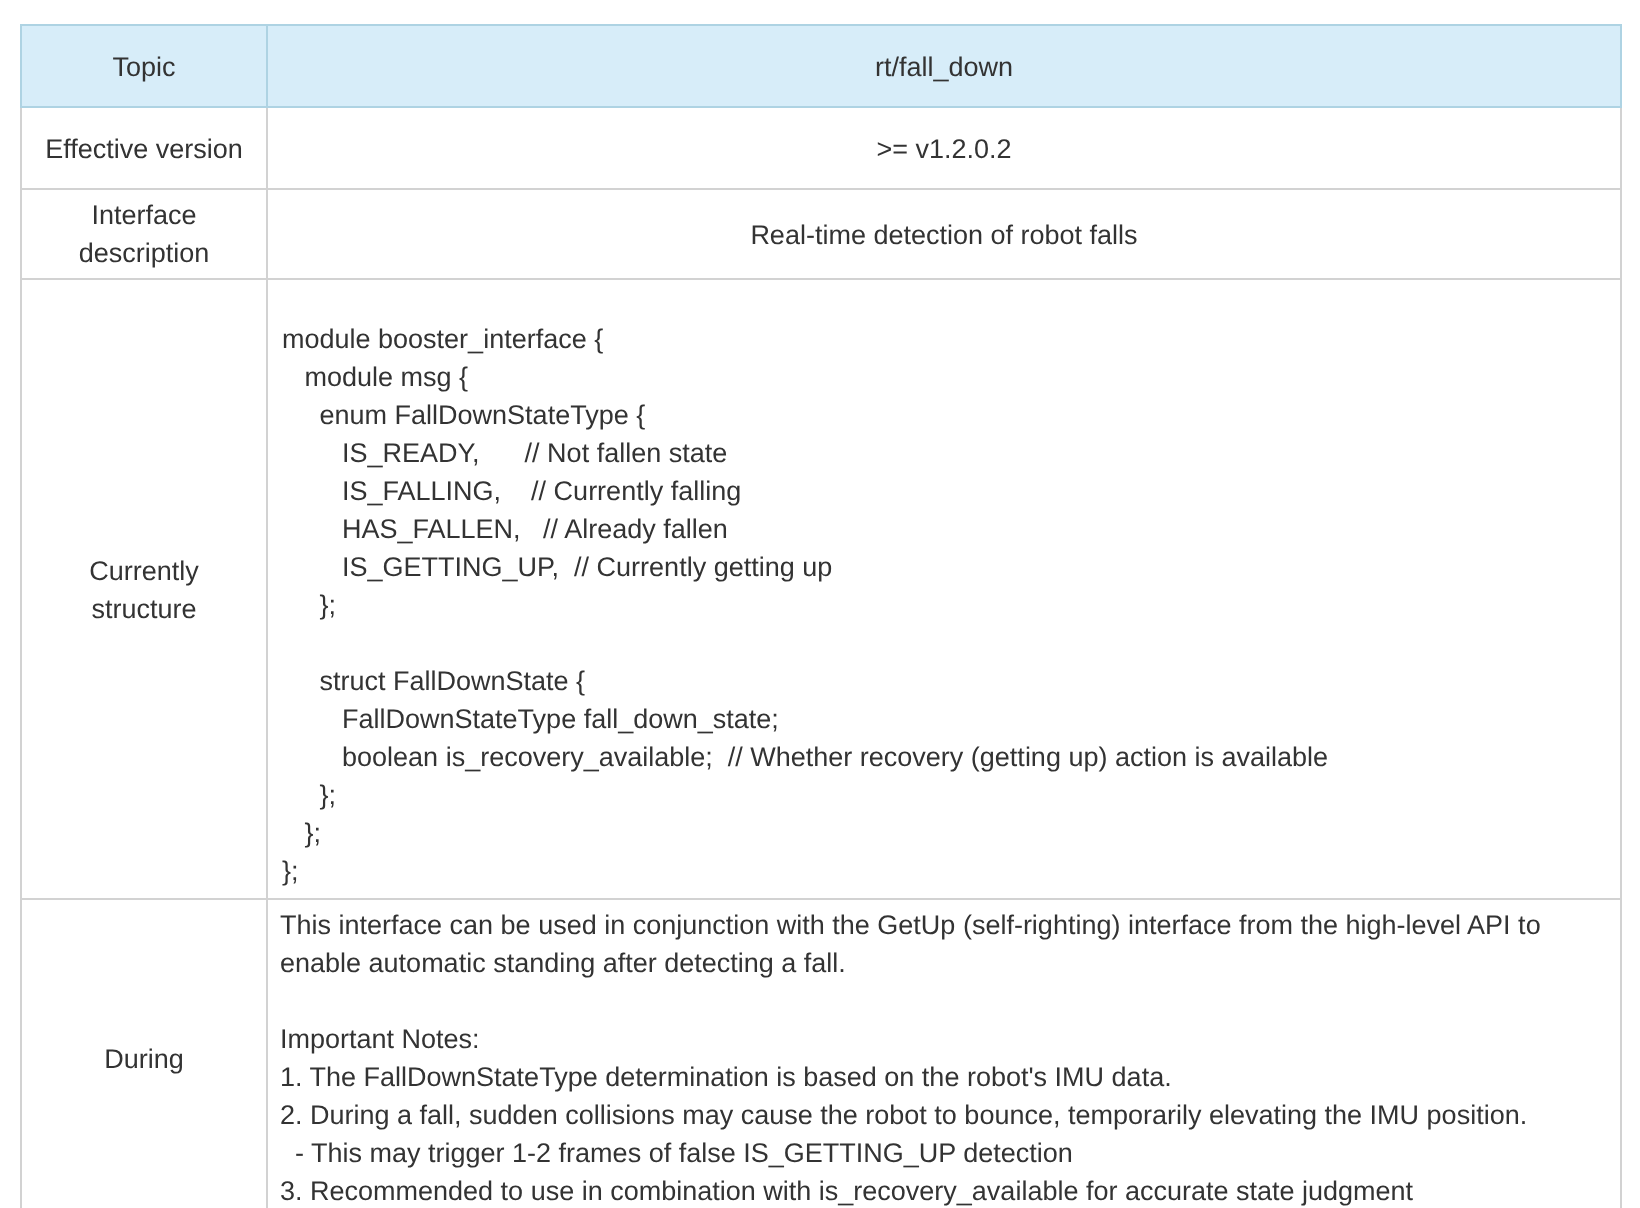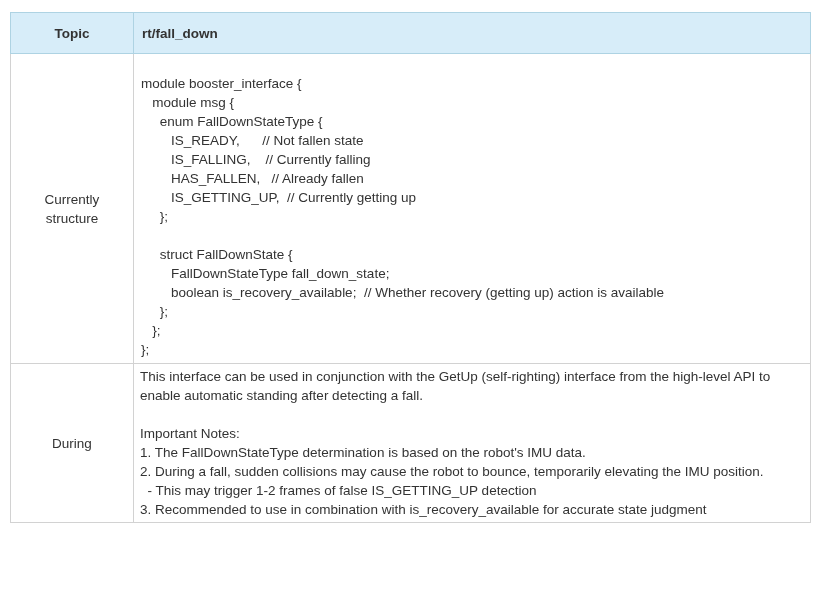--- a/index.html
+++ b/index.html
@@ -27,24 +27,24 @@
   }
   tr.header-row td {
     background: #d7edf9;
     border-color: #aed3e3;
   }
   td.label-cell {
     text-align: center;
     padding: 3px 8px;
   }
   td.value-cell {
-    text-align: left;
+    text-align: center;
     padding: 3px 8px;
   }
-  tr.r-topic, tr.r-version, tr.r-access { height: 41px; font-weight: bold; }
+  tr.r-topic, tr.r-version, tr.r-access { height: 41px; }
   tr.r-desc { height: 45px; }
   tr.r-structure { height: 294px; }
   tr.r-remarks { height: 159px; }
   td.code-cell {
     text-align: left;
     white-space: pre-wrap;
     padding: 20px 10px 4px 7px;
     vertical-align: middle;
   }
   td.remarks-cell {
@@ -59,20 +59,28 @@
 
 <table class="doc-table">
   <colgroup>
     <col class="c1">
     <col class="c2">
   </colgroup>
   <tbody>
     <tr class="header-row r-topic">
       <td class="label-cell">Topic</td>
       <td class="value-cell">rt/fall_down</td>
+    </tr>
+    <tr class="r-version">
+      <td class="label-cell">Effective version</td>
+      <td class="value-cell">&gt;= v1.2.0.2</td>
+    </tr>
+    <tr class="r-desc">
+      <td class="label-cell">Interface description</td>
+      <td class="value-cell">Real-time detection of robot falls</td>
     </tr>
     <tr class="r-structure">
       <td class="label-cell">Currently structure</td>
       <td class="code-cell">module booster_interface {
    module msg {
      enum FallDownStateType {
         IS_READY,      // Not fallen state
         IS_FALLING,    // Currently falling
         HAS_FALLEN,   // Already fallen
         IS_GETTING_UP,  // Currently getting up

